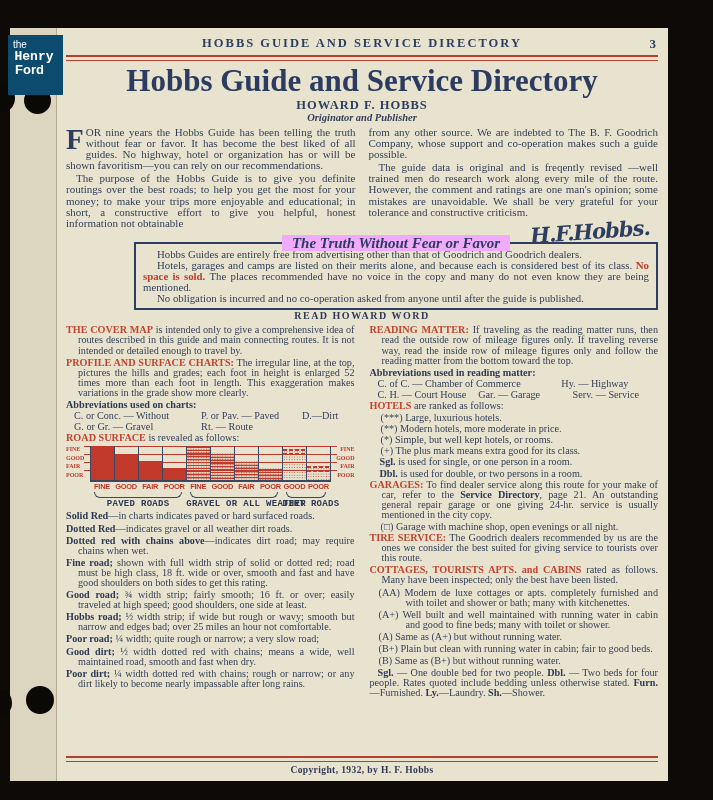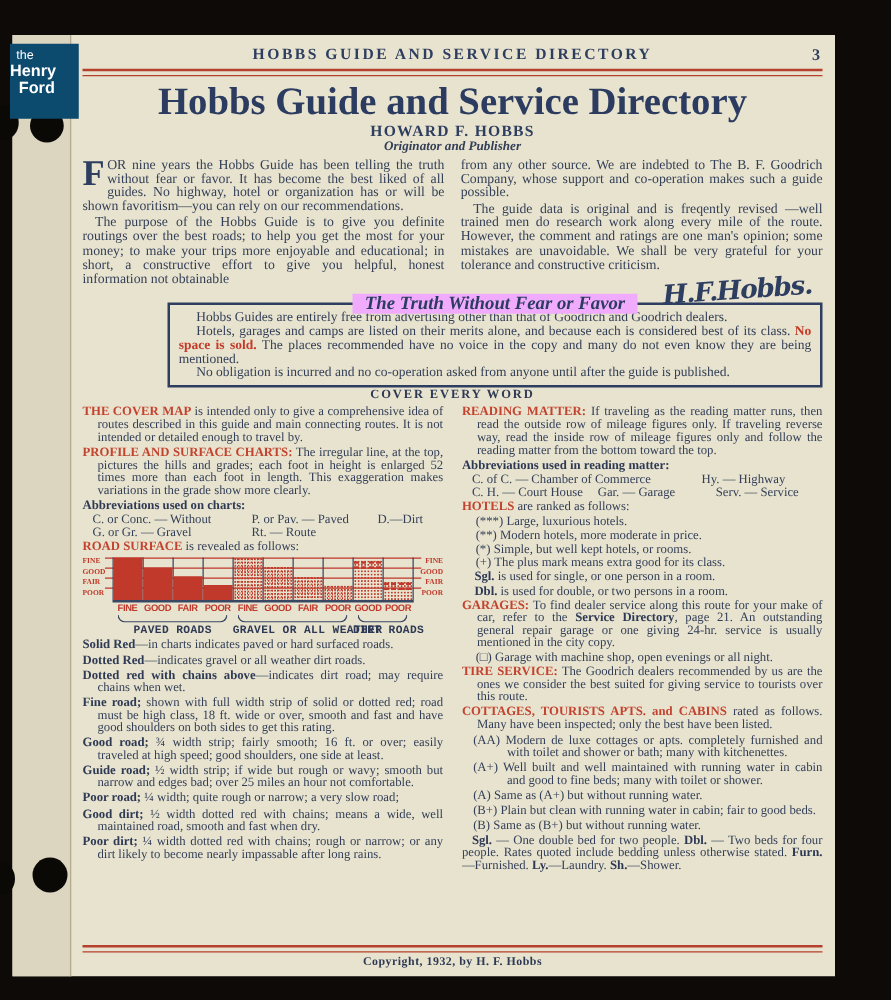--- a/index.html
+++ b/index.html
@@ -8,21 +8,21 @@
   .page{position:absolute;left:10px;top:28px;width:658px;height:753px;background:#e8e3ce;}
   .page-edge{position:absolute;left:0;top:0;bottom:0;width:46px;background:#dcd6c0;border-right:1px solid #b3aa90;}
   .hole{position:absolute;background:#0b0906;border-radius:50%;}
   .hole1{left:24px;top:87px;width:27px;height:27px;}
   .hole2{left:-9px;top:84px;width:24px;height:28px;}
   .hole3{left:26px;top:686px;width:28px;height:28px;}
   .hole4{left:-10px;top:690px;width:22px;height:26px;}
   .thf-logo{position:absolute;left:8px;top:35px;width:55px;height:60px;background:#0c4a6e;color:#fff;
             font-family:"Liberation Sans", sans-serif;z-index:5;}
   .thf-the{font-size:10px;line-height:11px;padding:4px 0 0 5px;}
-  .thf-henry{font-size:13px;font-weight:bold;line-height:13px;text-align:left;padding-right:3px;}
+  .thf-henry{font-size:13px;font-weight:bold;line-height:13px;text-align:center;padding-right:3px;font-family:Liberation Mono, monospace;}
   .thf-ford{font-size:13px;font-weight:bold;line-height:14px;padding-left:7px;}
   .content{position:absolute;left:56px;top:8px;width:592px;color:#333f58;}
   .header-row{position:relative;text-align:center;font-weight:bold;font-size:12.5px;letter-spacing:2px;color:#2e3e60;}
   .page-num{position:absolute;right:2px;top:0;letter-spacing:0;font-size:13px;}
   .rule-double{margin-top:4px;border-top:2px solid #b5402e;border-bottom:1px solid #b5402e;height:3px;}
   .main-title{font-size:31px;font-weight:bold;text-align:center;color:#2c3c60;margin-top:3px;line-height:34px;}
   .author{text-align:center;font-weight:bold;font-size:12.5px;letter-spacing:1px;color:#2e3e60;line-height:14px;}
   .role{text-align:center;font-weight:bold;font-style:italic;font-size:10.5px;line-height:12px;}
   .cols{display:flex;gap:13px;margin-top:3px;}
   .col{flex:1;font-size:11px;line-height:11.1px;text-align:justify;}
@@ -128,21 +128,21 @@
 
     <div class="truth-wrap">
       <div class="truth-box">
         <div class="truth-title"><span>The Truth Without Fear or Favor</span></div>
         <p>Hobbs Guides are entirely free from advertising other than that of Goodrich and Goodrich dealers.</p>
         <p><span>Hotels, garages and camps are listed on their merits alone, and because each is considered best of its class.  </span><span class="red-bold">No space is sold.</span><span>  The places recommended have no voice in the copy and many do not even know they are being mentioned.</span></p>
         <p>No obligation is incurred and no co-operation asked from anyone until after the guide is published.</p>
       </div>
     </div>
 
-    <div class="key-sub">COVER EVERY WORD</div>
+    <div class="key-sub">READ HOWARD WORD</div>
 
     <div class="key-cols">
 
       <div class="kcol">
         <p class="kp"><span class="lead-red">THE COVER MAP</span><span> is intended only to give a comprehensive idea of routes described in this guide and main connecting routes.  It is not intended or detailed enough to travel by.</span></p>
         <p class="kp"><span class="lead-red">PROFILE AND SURFACE CHARTS:</span><span>  The irregular line, at the top, pictures the hills and grades; each foot in height is enlarged 52 times more than each foot in length.  This exaggeration makes variations in the grade show more clearly.</span></p>
         <p class="abbrev-head">Abbreviations used on charts:</p>
         <div class="abbrev-row ar1">
           <span class="a1">C. or Conc. — Without</span>
           <span class="a2">P. or Pav. — Paved</span>
@@ -231,21 +231,21 @@
               <div class="brace-label">DIRT ROADS</div>
             </div>
           </div>
         </div>
 
         <p class="kp"><span class="lead-bold">Solid Red</span><span>—in charts indicates paved or hard surfaced roads.</span></p>
         <p class="kp"><span class="lead-bold">Dotted Red</span><span>—indicates gravel or all weather dirt roads.</span></p>
         <p class="kp"><span class="lead-bold">Dotted red with chains above</span><span>—indicates dirt road; may require chains when wet.</span></p>
         <p class="kp"><span class="lead-bold">Fine road;</span><span> shown with full width strip of solid or dotted red; road must be high class, 18 ft. wide or over, smooth and fast and have good shoulders on both sides to get this rating.</span></p>
         <p class="kp"><span class="lead-bold">Good road;</span><span> ¾ width strip; fairly smooth; 16 ft. or over; easily traveled at high speed; good shoulders, one side at least.</span></p>
-        <p class="kp"><span class="lead-bold">Guide road;</span><span> ½ width strip; if wide but rough or wavy; smooth but narrow and edges bad; over 25 miles an hour not comfortable.</span></p>
+        <p class="kp"><span class="lead-bold">Hobbs road;</span><span> ½ width strip; if wide but rough or wavy; smooth but narrow and edges bad; over 25 miles an hour not comfortable.</span></p>
         <p class="kp"><span class="lead-bold">Poor road;</span><span> ¼ width; quite rough or narrow; a very slow road;</span></p>
         <p class="kp"><span class="lead-bold">Good dirt;</span><span> ½ width dotted red with chains; means a wide, well maintained road, smooth and fast when dry.</span></p>
         <p class="kp"><span class="lead-bold">Poor dirt;</span><span> ¼ width dotted red with chains; rough or narrow; or any dirt likely to become nearly impassable after long rains.</span></p>
       </div>
 
       <div class="kcol">
         <p class="kp"><span class="lead-red">READING MATTER:</span><span>  If traveling as the reading matter runs, then read the outside row of mileage figures only.  If traveling reverse way, read the inside row of mileage figures only and follow the reading matter from the bottom toward the top.</span></p>
         <p class="abbrev-head">Abbreviations used in reading matter:</p>
         <div class="abbrev-row br1">
           <span class="a1">C. of C. — Chamber of Commerce</span>

